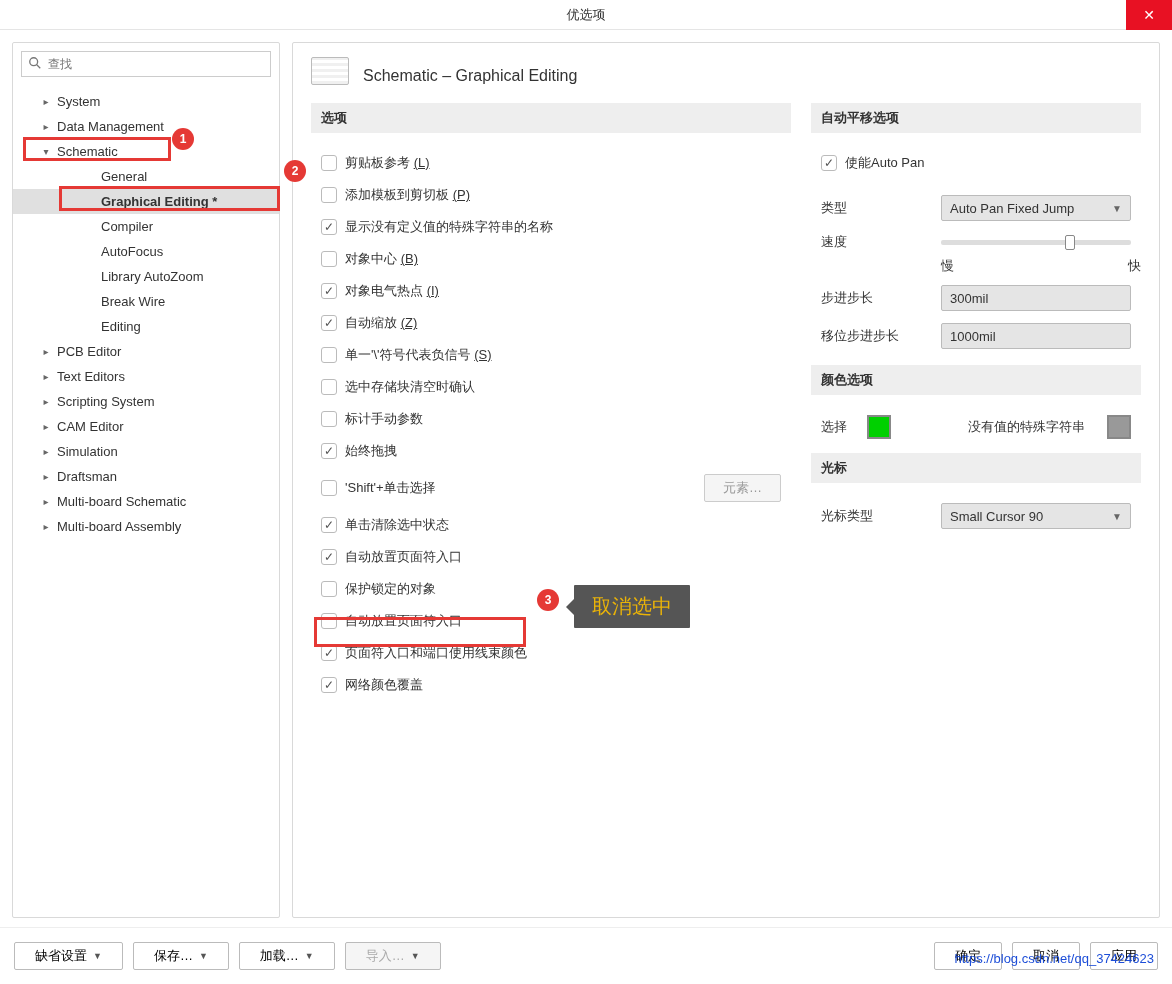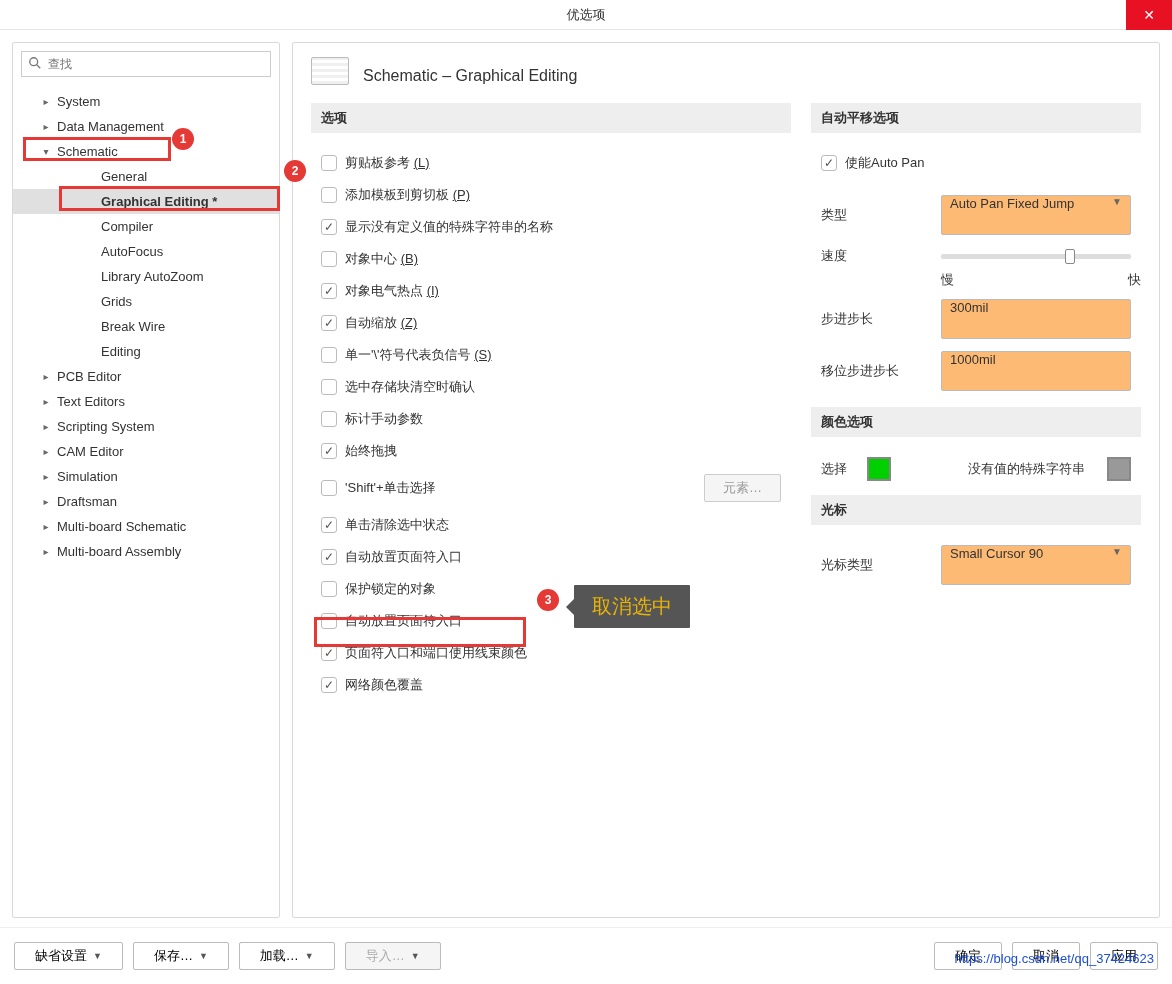--- a/index.html
+++ b/index.html
@@ -157,28 +157,29 @@
 .form-row {
   display: flex;
   align-items: center;
   padding: 6px 10px;
   gap: 10px;
 }
 .form-row .lbl { width: 110px; flex-shrink: 0; }
 .form-row .lbl-short { width: 22px; }
 .select, .text-input {
   flex: 1;
-  height: 40px;
+  height: 26px;
   border: 1px solid #bbb;
   border-radius: 2px;
   padding: 0 8px;
   font-size: 13px;
   font-family: inherit;
-  background: #fdba74;
-  display: flex;
+  background: #e5e5e5;
+  display: flex;
+  align-items: center;
   justify-content: space-between;
 }
 .select .caret { font-size: 10px; color: #666; }
 .slider-track {
   flex: 1;
   height: 5px;
   background: #ddd;
   border-radius: 2px;
   position: relative;
 }
@@ -334,24 +335,20 @@
       <div class="tree-item level-2">
           <span class="tree-caret"></span>
           <span>AutoFocus</span>
         </div>
       <div class="tree-item level-2">
           <span class="tree-caret"></span>
           <span>Library AutoZoom</span>
         </div>
       <div class="tree-item level-2">
           <span class="tree-caret"></span>
-          <span>Grids</span>
-        </div>
-      <div class="tree-item level-2">
-          <span class="tree-caret"></span>
           <span>Break Wire</span>
         </div>
       <div class="tree-item level-2">
           <span class="tree-caret"></span>
           <span>Editing</span>
         </div>
       <div class="tree-item level-1">
           <span class="tree-caret">▸</span>
           <span>PCB Editor</span>
         </div>

